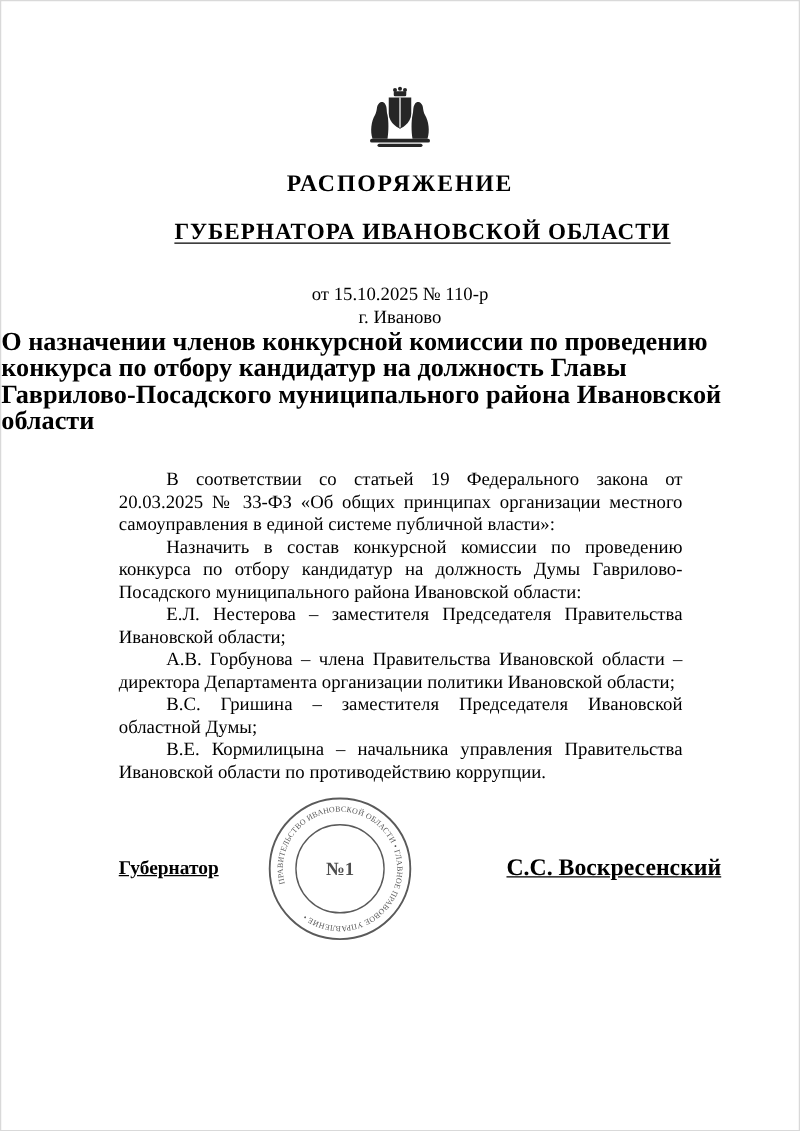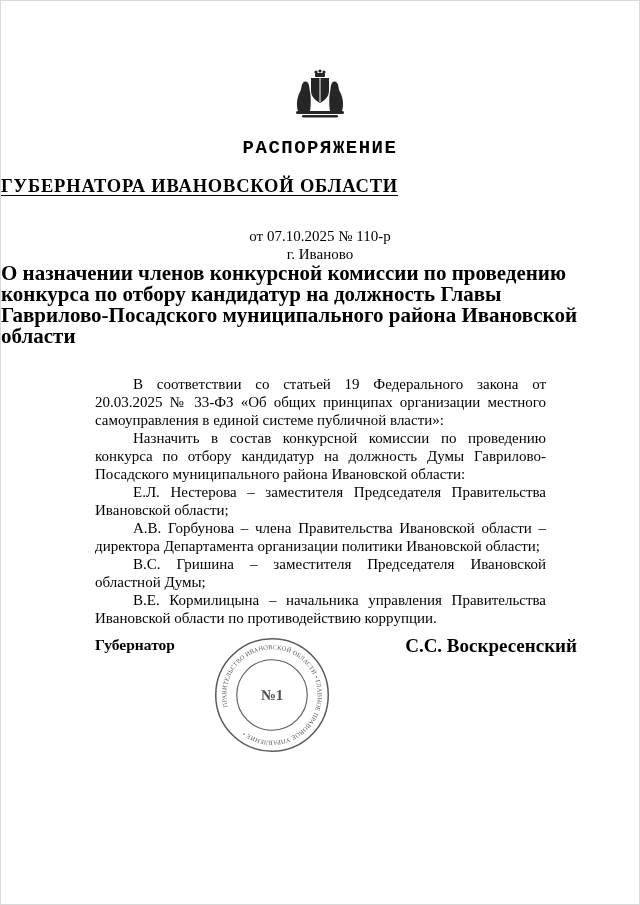--- a/index.html
+++ b/index.html
@@ -13,42 +13,42 @@
     width: 640px; height: 905px;
     background: #ffffff;
     border: 1px solid #d9d9d9;
     padding-top: 66px;
     overflow: hidden;
     position: relative;
   }
   .emblem { display: flex; justify-content: center; margin-bottom: 16px; }
   .doc-type {
     text-align: center; font-size: 19px; font-weight: bold;
-    letter-spacing: 1.5px; margin-bottom: 17px; font-family: Liberation Mono, monospace;
+    letter-spacing: 1.5px; margin-bottom: 17px;
   }
   .doc-issuer {
-    text-align: left; font-size: 18.5px; font-weight: bold;
+    text-align: center; font-size: 18.5px; font-weight: bold;
     letter-spacing: 0.8px; text-decoration: underline;
-    text-underline-offset: 3px; margin-bottom: 30px;
+    text-underline-offset: 3px; margin-bottom: 30px; padding-left: 36px;
   }
   .date-line { text-align: center; font-size: 15px; line-height: 18px; }
   .city-line { text-align: center; font-size: 15px; line-height: 18px; }
   .doc-title {
     text-align: left; font-size: 21px; font-weight: bold;
     line-height: 21px; margin-bottom: 28px;
   }
   .body-text {
     padding: 0 93px 0 94px;
     font-size: 15px; line-height: 18px;
     text-align: justify;
   }
   .body-text p { text-indent: 38px; margin: 0; }
   .sig-row {
-    display: flex; align-items: flex-start; justify-content: space-between;
-    padding: 0 62px 0 94px; margin-top: 8px;
+    display: flex; align-items: center; justify-content: space-between;
+    padding: 0 62px 0 94px; margin-top: 8px; text-decoration: underline;
   }
   .sig-left { font-weight: bold; font-size: 15.5px; line-height: 20px; }
   .sig-right { font-weight: bold; font-size: 19px; white-space: nowrap; }
   .stamp { width: 120px; height: 120px; flex: 0 0 120px; transform: translateX(-18px); opacity: 0.92; }
 </style>
 </head>
 <body>
 
 <div class="page">
 
@@ -66,21 +66,21 @@
         <rect x="14" y="48" width="36" height="2.5" rx="1.25"></rect>
       </g>
       <line x1="32" y1="11" x2="32" y2="35" stroke="#ffffff" stroke-width="1"></line>
     </svg>
   </div>
 
   <div class="doc-type">РАСПОРЯЖЕНИЕ</div>
 
   <div class="doc-issuer">ГУБЕРНАТОРА ИВАНОВСКОЙ ОБЛАСТИ</div>
 
-  <div class="date-line">от 07.10.2025 № 110-р</div>
+  <div class="date-line">от 15.10.2025 № 110-р</div>
   <div class="city-line">г. Иваново</div>
 
   <div class="doc-title">
     <div>О назначении членов конкурсной комиссии по проведению</div>
     <div>конкурса по отбору кандидатур на должность Главы</div>
     <div>Гаврилово-Посадского муниципального района Ивановской области</div>
   </div>
 
   <div class="body-text">
     <p>В соответствии со статьей 19 Федерального закона от 20.03.2025 № 33-ФЗ «Об общих принципах организации местного самоуправления в единой системе публичной власти»:</p>

